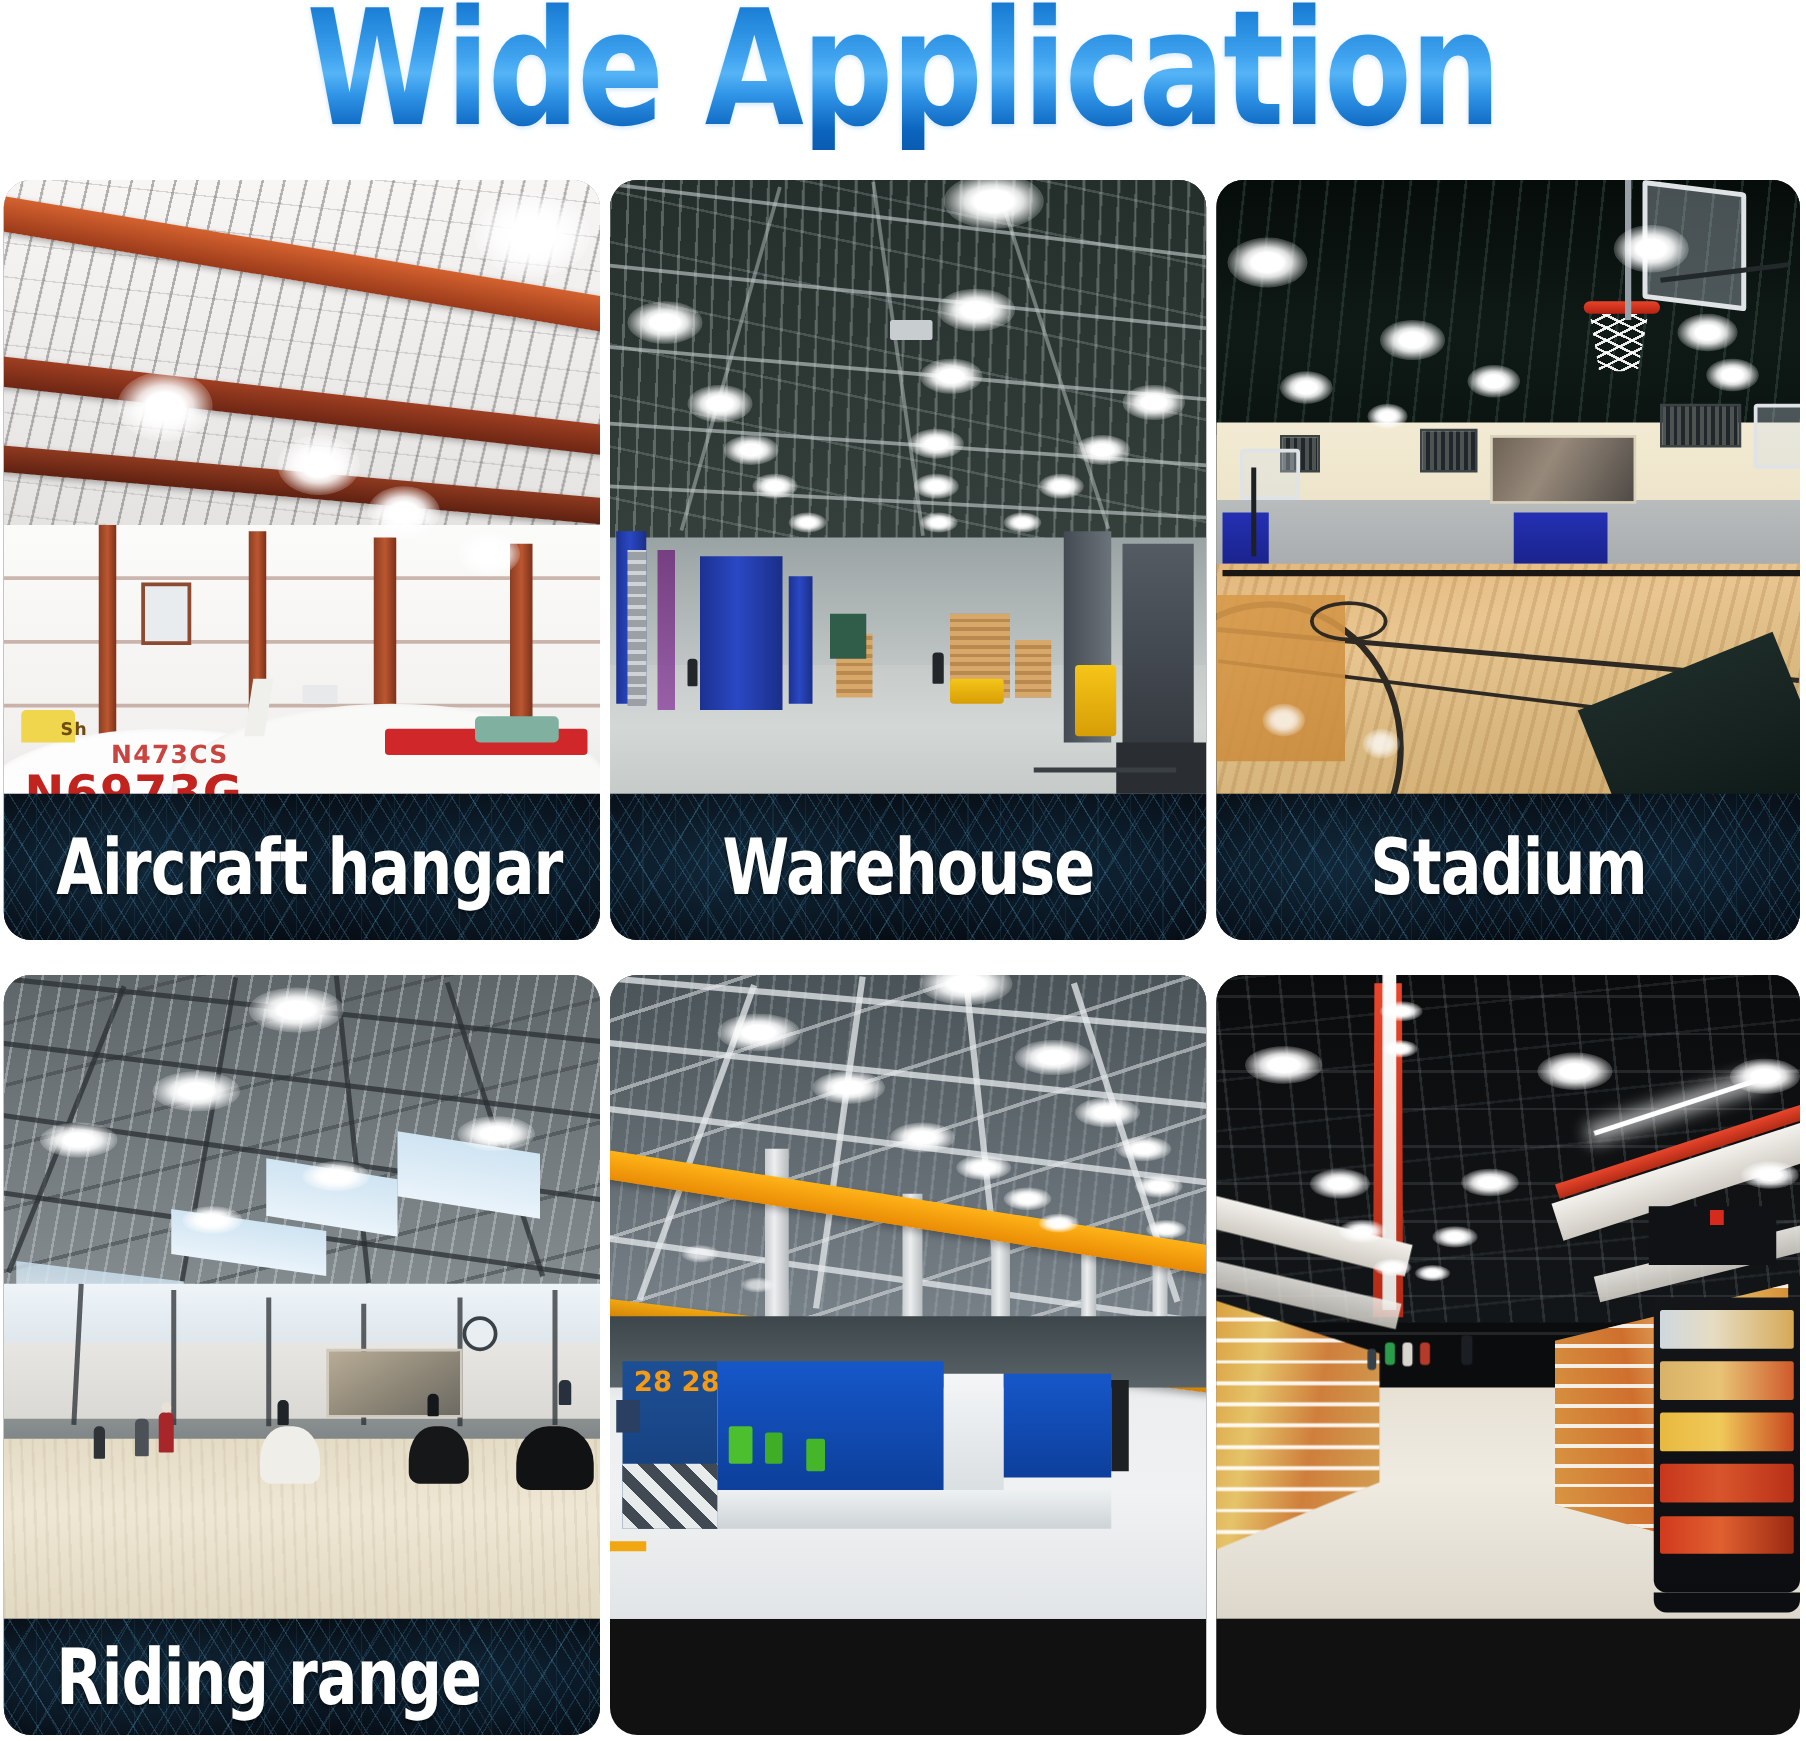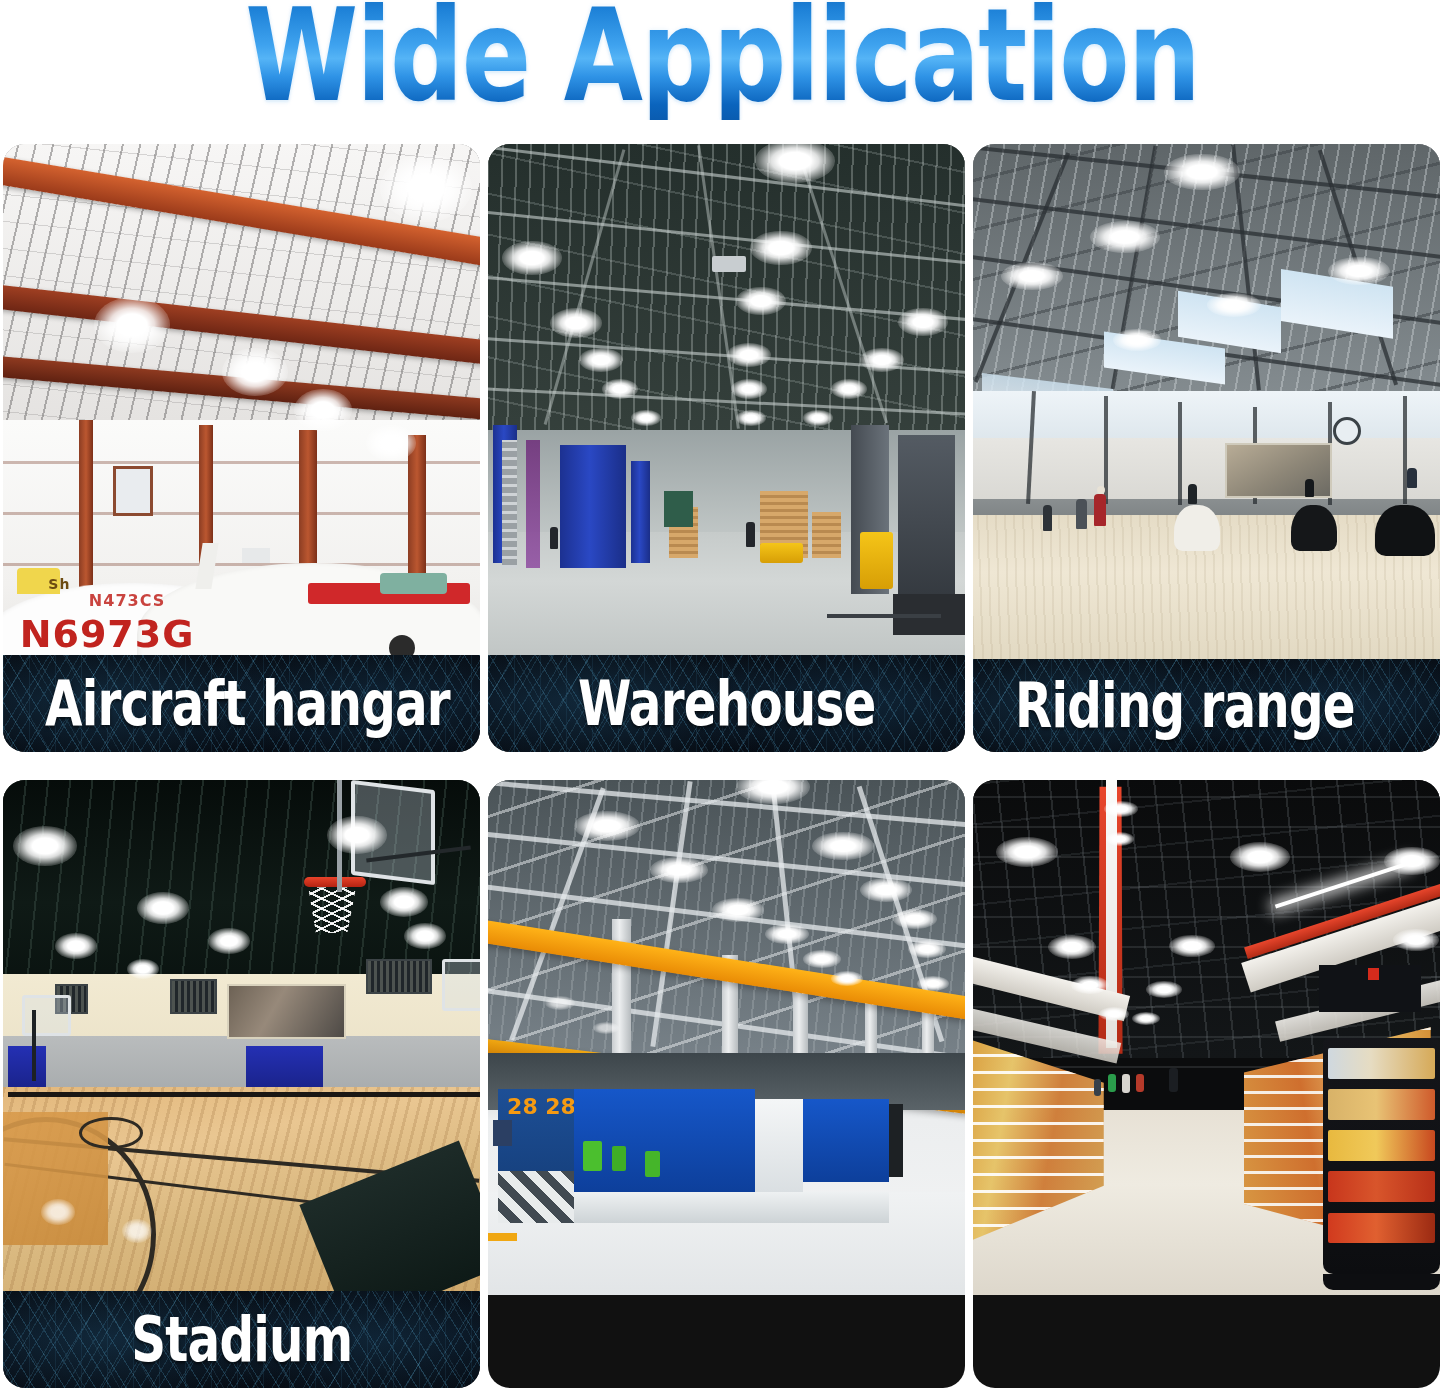--- a/index.html
+++ b/index.html
@@ -65,21 +65,21 @@
     background:
       
       repeating-linear-gradient(58deg, rgba(70,140,175,.30) 0 1px, transparent 1px 13px),
       repeating-linear-gradient(-58deg, rgba(60,125,160,.26) 0 1px, transparent 1px 16px),
       repeating-linear-gradient(90deg, rgba(55,115,150,.16) 0 1px, transparent 1px 26px),
       radial-gradient(ellipse 60% 120% at 22% 50%, rgba(25,60,85,.55), transparent 70%),
       radial-gradient(ellipse 55% 120% at 78% 50%, rgba(22,55,80,.5), transparent 70%),
       linear-gradient(180deg,#060a10 0%, #08101a 45%, #05080e 100%);
     display:flex;align-items:center;
   }
-  .tile.r1 .cap{height:97px;margin-top:28px;}
+  .tile.r1 .cap{height:117px;margin-top:28px;}
   .tile.r2 .cap{height:93px;}
   .cap::after{
     
     content:"";position:absolute;inset:0;
     background:
       repeating-linear-gradient(120deg, rgba(80,150,185,.18) 0 1px, transparent 1px 22px),
       repeating-linear-gradient(-120deg, rgba(80,150,185,.14) 0 1px, transparent 1px 30px);
     mix-blend-mode:screen;
     pointer-events:none;
   }
@@ -256,21 +256,21 @@
           <div class="lamp" style="left:76%;top:55%;width:50px;height:36px"></div>
 
           <div class="hg-plane" style="left:-4%;top:86%;width:62%;height:16%"></div>
           <div class="hg-plane" style="left:28%;top:82%;width:74%;height:20%;background:#f9f9f7"></div>
           <div style="position:absolute;left:41%;top:78%;width:16px;height:9%;background:#efefec;transform:skewX(-9deg)"></div>
           <div style="position:absolute;left:50%;top:79%;width:6%;height:3%;background:#e7e9ea"></div>
           <div style="position:absolute;left:64%;top:86%;width:34%;height:4%;background:#d0282a;border-radius:3px"></div>
           <div style="position:absolute;left:79%;top:84%;width:14%;height:4%;background:#7fb0a0;border-radius:4px"></div>
           <div style="position:absolute;left:3%;top:83%;width:9%;height:5%;background:#f0d64c;border-radius:4px 4px 0 0"></div>
           <div class="hg-reg" style="left:3.5%;top:91.5%;font-size:38px">N6973G</div>
-          <div class="hg-reg" style="left:18%;top:87.5%;font-size:16px;opacity:.85">N473CS</div>
+          <div class="hg-reg" style="left:18%;top:87.5%;font-size:20px;opacity:.85">N473CS</div>
           <div class="hg-reg" style="left:9.5%;top:84.5%;font-size:14px;color:#6d4b12">Sh</div>
           <div style="position:absolute;left:81%;top:96%;width:26px;height:26px;border-radius:50%;background:#2b2b2b"></div>
         </div>
       </div>
       <div class="cap left">
         <div class="cap-txt">Aircraft hangar</div>
       </div>
     </div>
 
     <div class="tile r1">
@@ -320,20 +320,67 @@
           <div class="lamp" style="left:52%;top:52%;width:30px;height:16px"></div>
           <div class="lamp" style="left:66%;top:52%;width:30px;height:16px"></div>
           <div style="position:absolute;left:47%;top:22%;width:7%;height:3%;background:#c8cdd0;border-radius:2px"></div>
         </div>
       </div>
       <div class="cap center">
         <div class="cap-txt">Warehouse</div>
       </div>
     </div>
 
+    <div class="tile r1">
+      <div class="photo">
+        <div class="sc st">
+          <div class="st-ceil"></div>
+          <div class="st-wall"></div>
+          <div class="st-wain"></div>
+          <div class="st-vent" style="left:11%;top:40%;width:6%;height:5%"></div>
+          <div class="st-vent" style="left:35%;top:39%;width:9%;height:6%"></div>
+          <div class="st-vent" style="left:76%;top:35%;width:13%;height:6%"></div>
+          <div class="st-poster" style="left:47%;top:40%;width:24%;height:10%"></div>
+          <div class="st-pad" style="left:1%;top:52%;width:8%;height:8%"></div>
+          <div class="st-pad" style="left:51%;top:52%;width:16%;height:8%"></div>
+          <div class="st-floor"></div>
+          <div class="st-arc" style="left:-14%;top:66%;width:44%;height:44%;border-color:#2e2a23;border-width:5px"></div>
+          <div class="st-line" style="left:0;top:74%;width:100%;height:4px;transform:rotate(5deg)"></div>
+          <div class="st-line" style="left:0;top:80%;width:90%;height:3px;transform:rotate(7deg)"></div>
+          <div style="position:absolute;left:1%;top:61%;width:99%;height:5px;background:#1a1714"></div>
+          <div style="position:absolute;left:-2%;top:65%;width:24%;height:26%;background:linear-gradient(160deg,#d99b4c,#c98b3c);opacity:.9"></div>
+          <div class="st-strip" style="right:-2%;bottom:-2%;width:36%;height:26%;transform:rotate(-22deg)"></div>
+          <div style="position:absolute;left:16%;top:66%;width:12%;height:5%;border:3px solid #2e2a23;border-radius:50%"></div>
+
+          <div class="st-board" style="left:73%;top:1%;width:16%;height:17%;transform:skewY(7deg)"></div>
+          <div class="st-rim" style="left:63%;top:19%;width:13%"></div>
+          <div class="st-net" style="left:64%;top:21%;width:10%;height:9%;clip-path:polygon(0 0,100% 0,82% 100%,16% 100%)"></div>
+          <div style="position:absolute;left:70%;top:0;width:5px;height:22%;background:#9aa1a6"></div>
+          <div style="position:absolute;left:76%;top:14%;width:22%;height:4px;background:#23282b;transform:rotate(-7deg)"></div>
+
+          <div class="st-board" style="left:4%;top:42%;width:9%;height:7%;border-width:3px"></div>
+          <div style="position:absolute;left:6%;top:45%;width:4px;height:14%;background:#1d2124"></div>
+          <div class="st-board" style="left:92%;top:35%;width:9%;height:9%;border-width:3px"></div>
+          <div class="lamp" style="left:2%;top:9%;width:64px;height:40px"></div>
+          <div class="lamp" style="left:68%;top:7%;width:60px;height:38px"></div>
+          <div class="lamp" style="left:28%;top:22%;width:52px;height:32px"></div>
+          <div class="lamp" style="left:79%;top:21%;width:48px;height:30px"></div>
+          <div class="lamp" style="left:11%;top:30%;width:42px;height:26px"></div>
+          <div class="lamp" style="left:43%;top:29%;width:42px;height:26px"></div>
+          <div class="lamp" style="left:84%;top:28%;width:42px;height:26px"></div>
+          <div class="lamp" style="left:26%;top:35%;width:32px;height:20px"></div>
+          <div class="lamp" style="left:8%;top:82%;width:34px;height:26px;opacity:.8"></div>
+          <div class="lamp" style="left:25%;top:86%;width:30px;height:24px;opacity:.75"></div>
+        </div>
+      </div>
+      <div class="cap center">
+        <div class="cap-txt">Stadium</div>
+      </div>
+    </div>
+
     <div class="tile r2">
       <div class="photo">
         <div class="sc rd">
           <div class="rd-ceil"></div>
           <div class="rd-tr" style="left:-6%;top:5%;width:112%;transform:rotate(6deg)"></div>
           <div class="rd-tr" style="left:-6%;top:16%;width:112%;transform:rotate(7deg)"></div>
           <div class="rd-tr" style="left:-6%;top:28%;width:112%;transform:rotate(8deg)"></div>
           <div class="rd-tr" style="left:-6%;top:40%;width:112%;transform:rotate(8deg)"></div>
           <div class="rd-tr" style="left:10%;top:0;width:4px;height:48%;transform:rotate(22deg)"></div>
           <div class="rd-tr" style="left:34%;top:0;width:4px;height:48%;transform:rotate(10deg)"></div>
@@ -368,67 +415,20 @@
           <div class="lamp" style="left:41%;top:2%;width:76px;height:36px"></div>
           <div class="lamp" style="left:25%;top:15%;width:70px;height:32px"></div>
           <div class="lamp" style="left:6%;top:23%;width:62px;height:28px"></div>
           <div class="lamp" style="left:76%;top:22%;width:62px;height:28px"></div>
           <div class="lamp" style="left:50%;top:29%;width:54px;height:24px"></div>
           <div class="lamp" style="left:30%;top:36%;width:48px;height:22px"></div>
         </div>
       </div>
       <div class="cap left">
         <div class="cap-txt">Riding range</div>
-      </div>
-    </div>
-
-    <div class="tile r1">
-      <div class="photo">
-        <div class="sc st">
-          <div class="st-ceil"></div>
-          <div class="st-wall"></div>
-          <div class="st-wain"></div>
-          <div class="st-vent" style="left:11%;top:40%;width:6%;height:5%"></div>
-          <div class="st-vent" style="left:35%;top:39%;width:9%;height:6%"></div>
-          <div class="st-vent" style="left:76%;top:35%;width:13%;height:6%"></div>
-          <div class="st-poster" style="left:47%;top:40%;width:24%;height:10%"></div>
-          <div class="st-pad" style="left:1%;top:52%;width:8%;height:8%"></div>
-          <div class="st-pad" style="left:51%;top:52%;width:16%;height:8%"></div>
-          <div class="st-floor"></div>
-          <div class="st-arc" style="left:-14%;top:66%;width:44%;height:44%;border-color:#2e2a23;border-width:5px"></div>
-          <div class="st-line" style="left:0;top:74%;width:100%;height:4px;transform:rotate(5deg)"></div>
-          <div class="st-line" style="left:0;top:80%;width:90%;height:3px;transform:rotate(7deg)"></div>
-          <div style="position:absolute;left:1%;top:61%;width:99%;height:5px;background:#1a1714"></div>
-          <div style="position:absolute;left:-2%;top:65%;width:24%;height:26%;background:linear-gradient(160deg,#d99b4c,#c98b3c);opacity:.9"></div>
-          <div class="st-strip" style="right:-2%;bottom:-2%;width:36%;height:26%;transform:rotate(-22deg)"></div>
-          <div style="position:absolute;left:16%;top:66%;width:12%;height:5%;border:3px solid #2e2a23;border-radius:50%"></div>
-
-          <div class="st-board" style="left:73%;top:1%;width:16%;height:17%;transform:skewY(7deg)"></div>
-          <div class="st-rim" style="left:63%;top:19%;width:13%"></div>
-          <div class="st-net" style="left:64%;top:21%;width:10%;height:9%;clip-path:polygon(0 0,100% 0,82% 100%,16% 100%)"></div>
-          <div style="position:absolute;left:70%;top:0;width:5px;height:22%;background:#9aa1a6"></div>
-          <div style="position:absolute;left:76%;top:14%;width:22%;height:4px;background:#23282b;transform:rotate(-7deg)"></div>
-
-          <div class="st-board" style="left:4%;top:42%;width:9%;height:7%;border-width:3px"></div>
-          <div style="position:absolute;left:6%;top:45%;width:4px;height:14%;background:#1d2124"></div>
-          <div class="st-board" style="left:92%;top:35%;width:9%;height:9%;border-width:3px"></div>
-          <div class="lamp" style="left:2%;top:9%;width:64px;height:40px"></div>
-          <div class="lamp" style="left:68%;top:7%;width:60px;height:38px"></div>
-          <div class="lamp" style="left:28%;top:22%;width:52px;height:32px"></div>
-          <div class="lamp" style="left:79%;top:21%;width:48px;height:30px"></div>
-          <div class="lamp" style="left:11%;top:30%;width:42px;height:26px"></div>
-          <div class="lamp" style="left:43%;top:29%;width:42px;height:26px"></div>
-          <div class="lamp" style="left:84%;top:28%;width:42px;height:26px"></div>
-          <div class="lamp" style="left:26%;top:35%;width:32px;height:20px"></div>
-          <div class="lamp" style="left:8%;top:82%;width:34px;height:26px;opacity:.8"></div>
-          <div class="lamp" style="left:25%;top:86%;width:30px;height:24px;opacity:.75"></div>
-        </div>
-      </div>
-      <div class="cap center">
-        <div class="cap-txt">Stadium</div>
       </div>
     </div>
 
     <div class="tile r2">
       <div class="photo">
         <div class="sc fc">
           <div class="fc-ceil"></div>
           <div class="fc-tr" style="left:-6%;top:4%;width:112%;transform:rotate(5deg)"></div>
           <div class="fc-tr" style="left:-6%;top:15%;width:112%;transform:rotate(6deg)"></div>
           <div class="fc-tr" style="left:-6%;top:26%;width:112%;transform:rotate(7deg)"></div>

